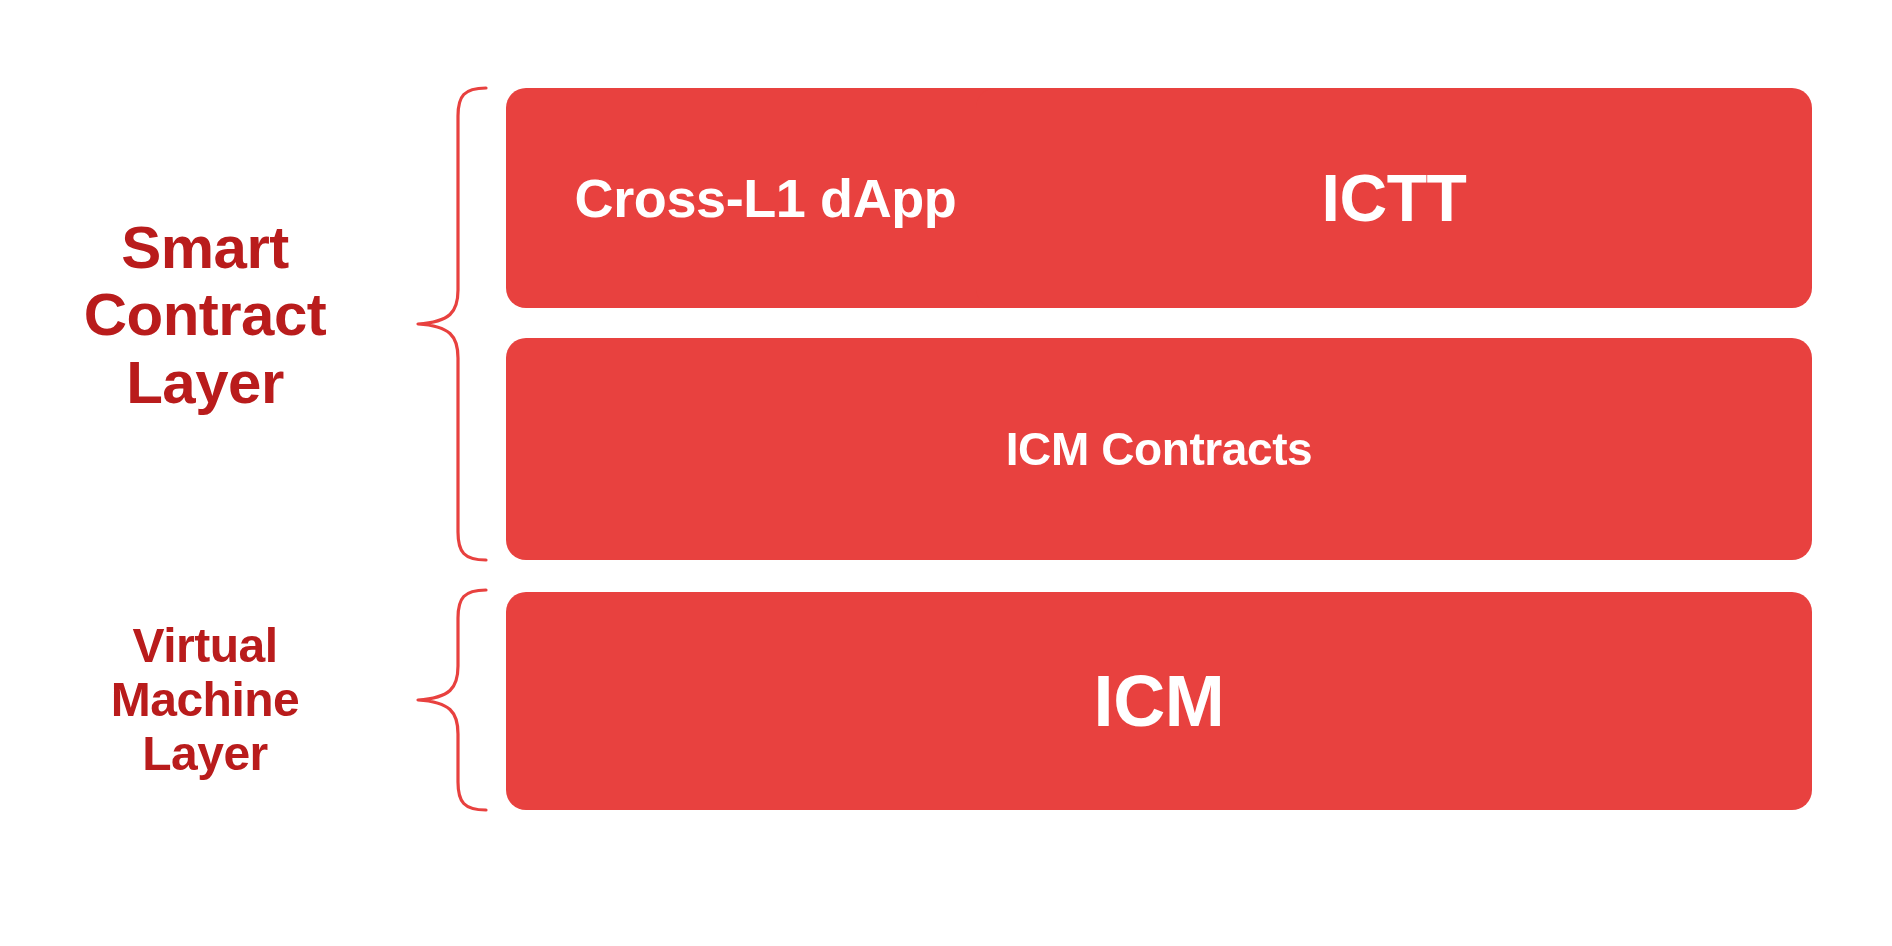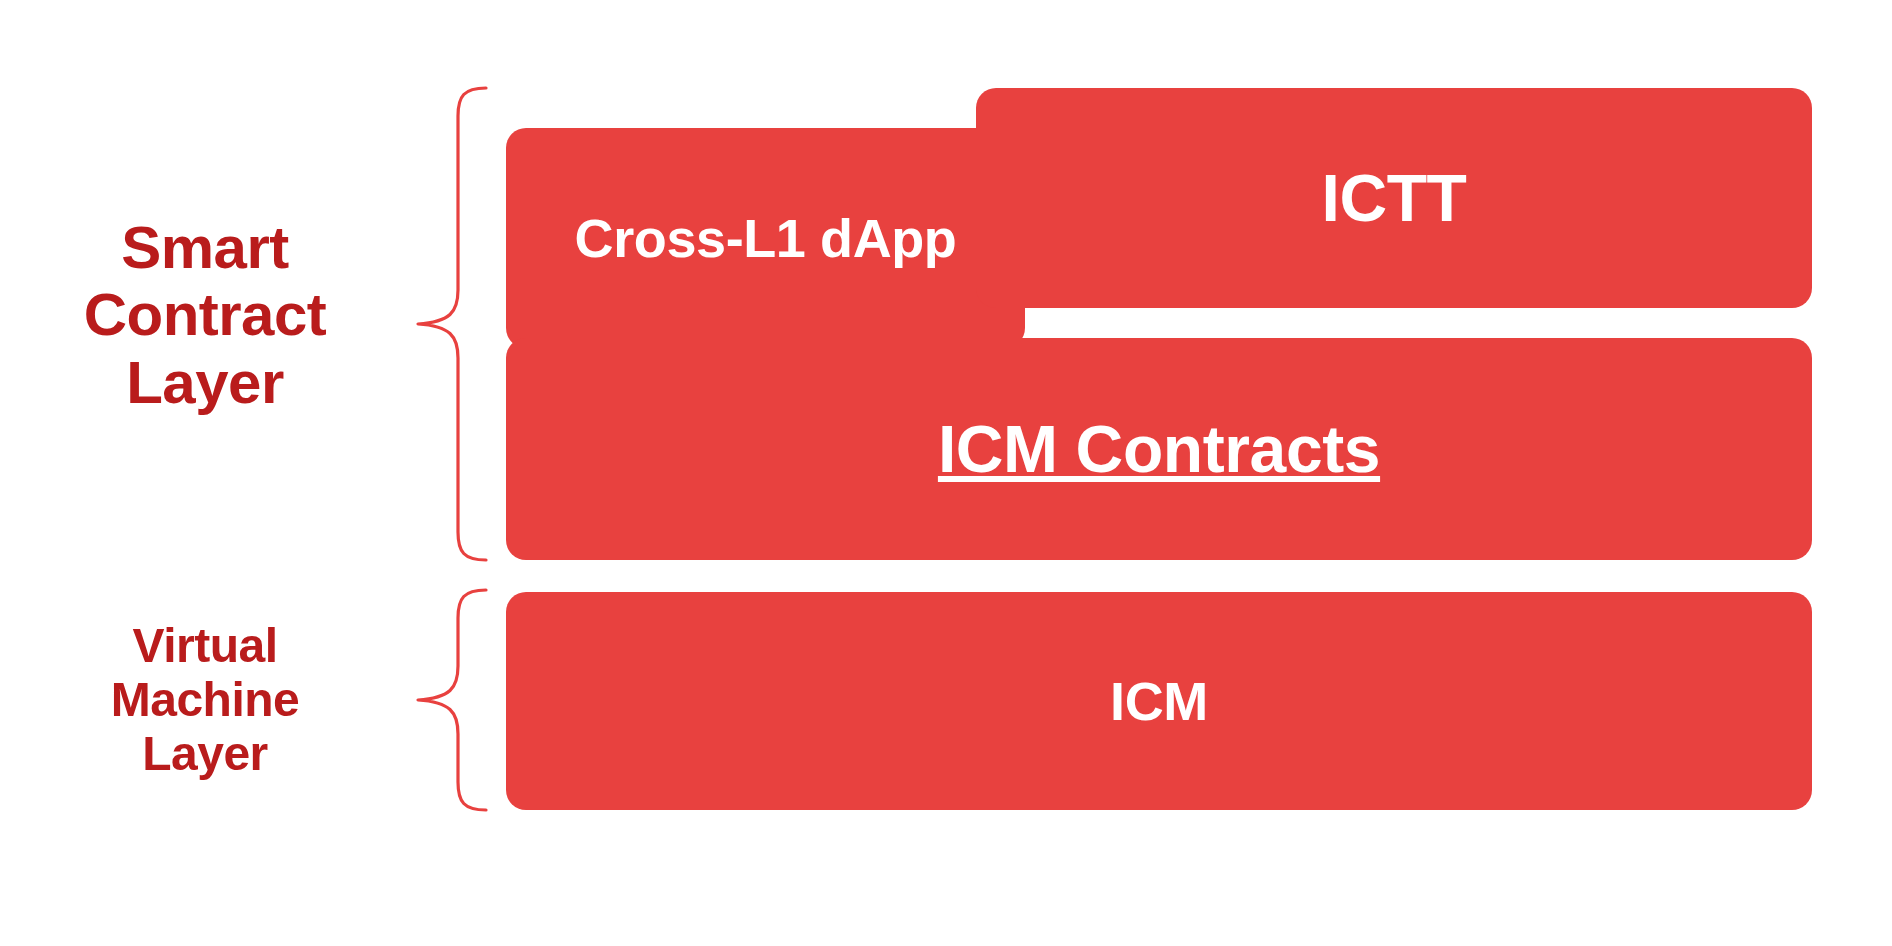--- a/index.html
+++ b/index.html
@@ -78,43 +78,41 @@
     letter-spacing: -0.4px;
     box-sizing: border-box;
     text-align: center;
   }
   #box-cross-l1-dapp {
     left: 506px;
     top: 88px;
     width: 519px;
     height: 220px;
     font-size: 54px;
-    margin-top: 40px;
   }
   #box-ictt {
     left: 976px;
     top: 88px;
     width: 836px;
     height: 220px;
     font-size: 66px;
   }
   #box-icm-contracts {
     left: 506px;
     top: 338px;
     width: 1306px;
     height: 222px;
-    font-size: 66px;
-    text-decoration: underline;
+    font-size: 46px;
   }
   #box-icm {
     left: 506px;
     top: 592px;
     width: 1306px;
     height: 218px;
-    font-size: 54px;
+    font-size: 72px;
   }
 </style>
 </head>
 <body>
 
 <div id="canvas">
 
   <div id="label-smart-contract" class="layer-label">Smart
 Contract
 Layer</div>

